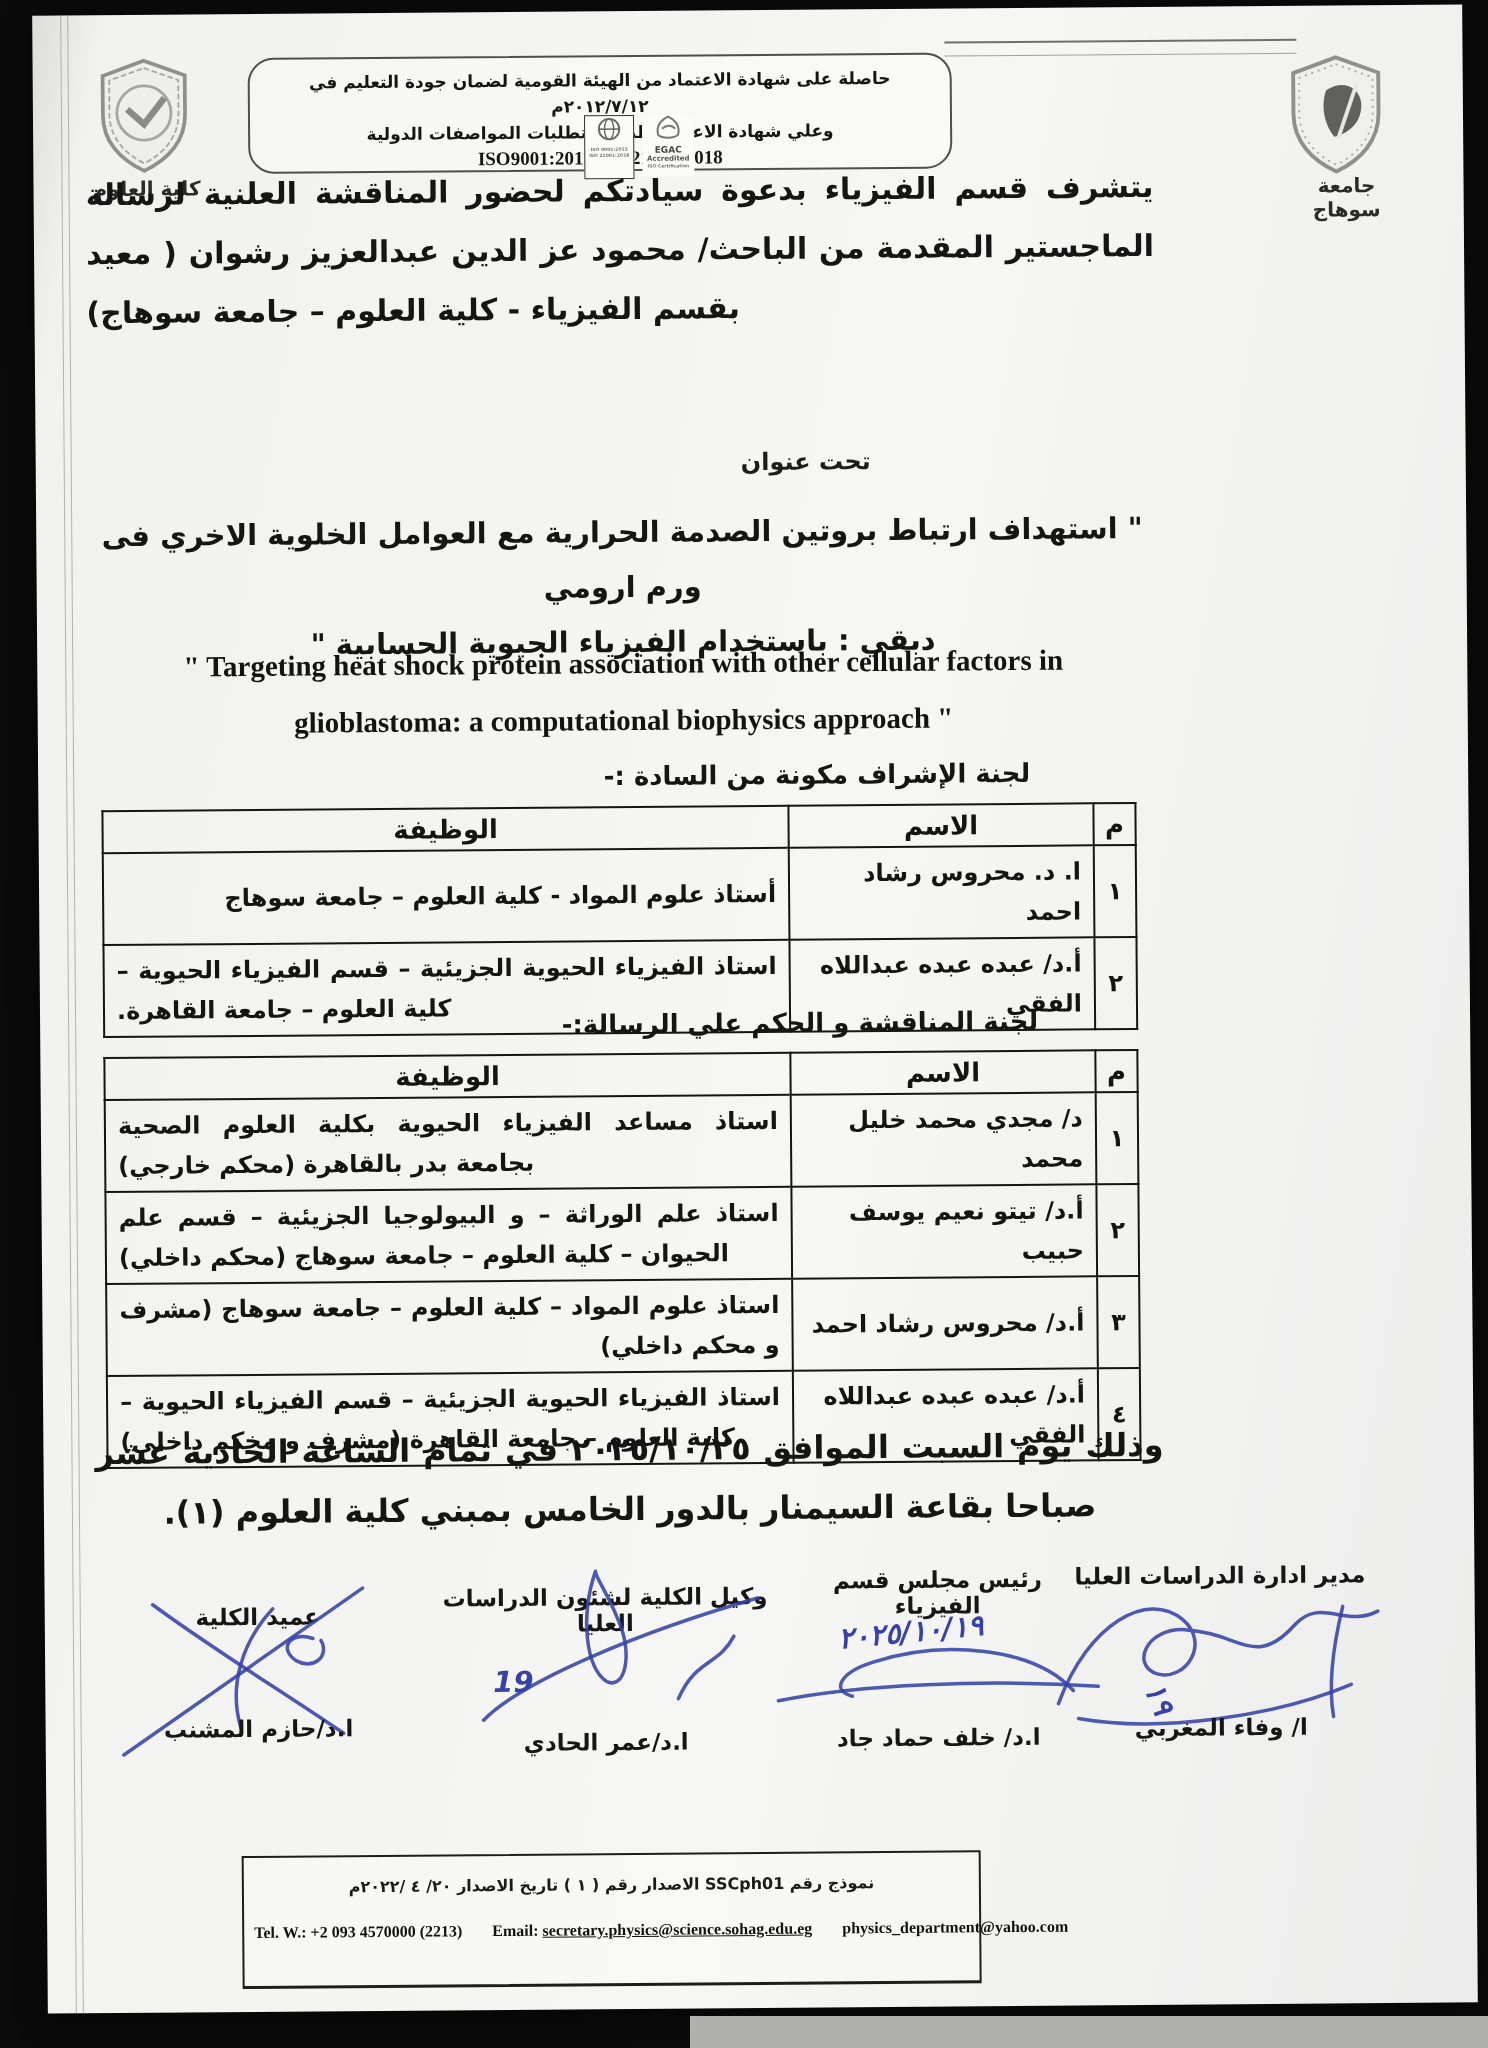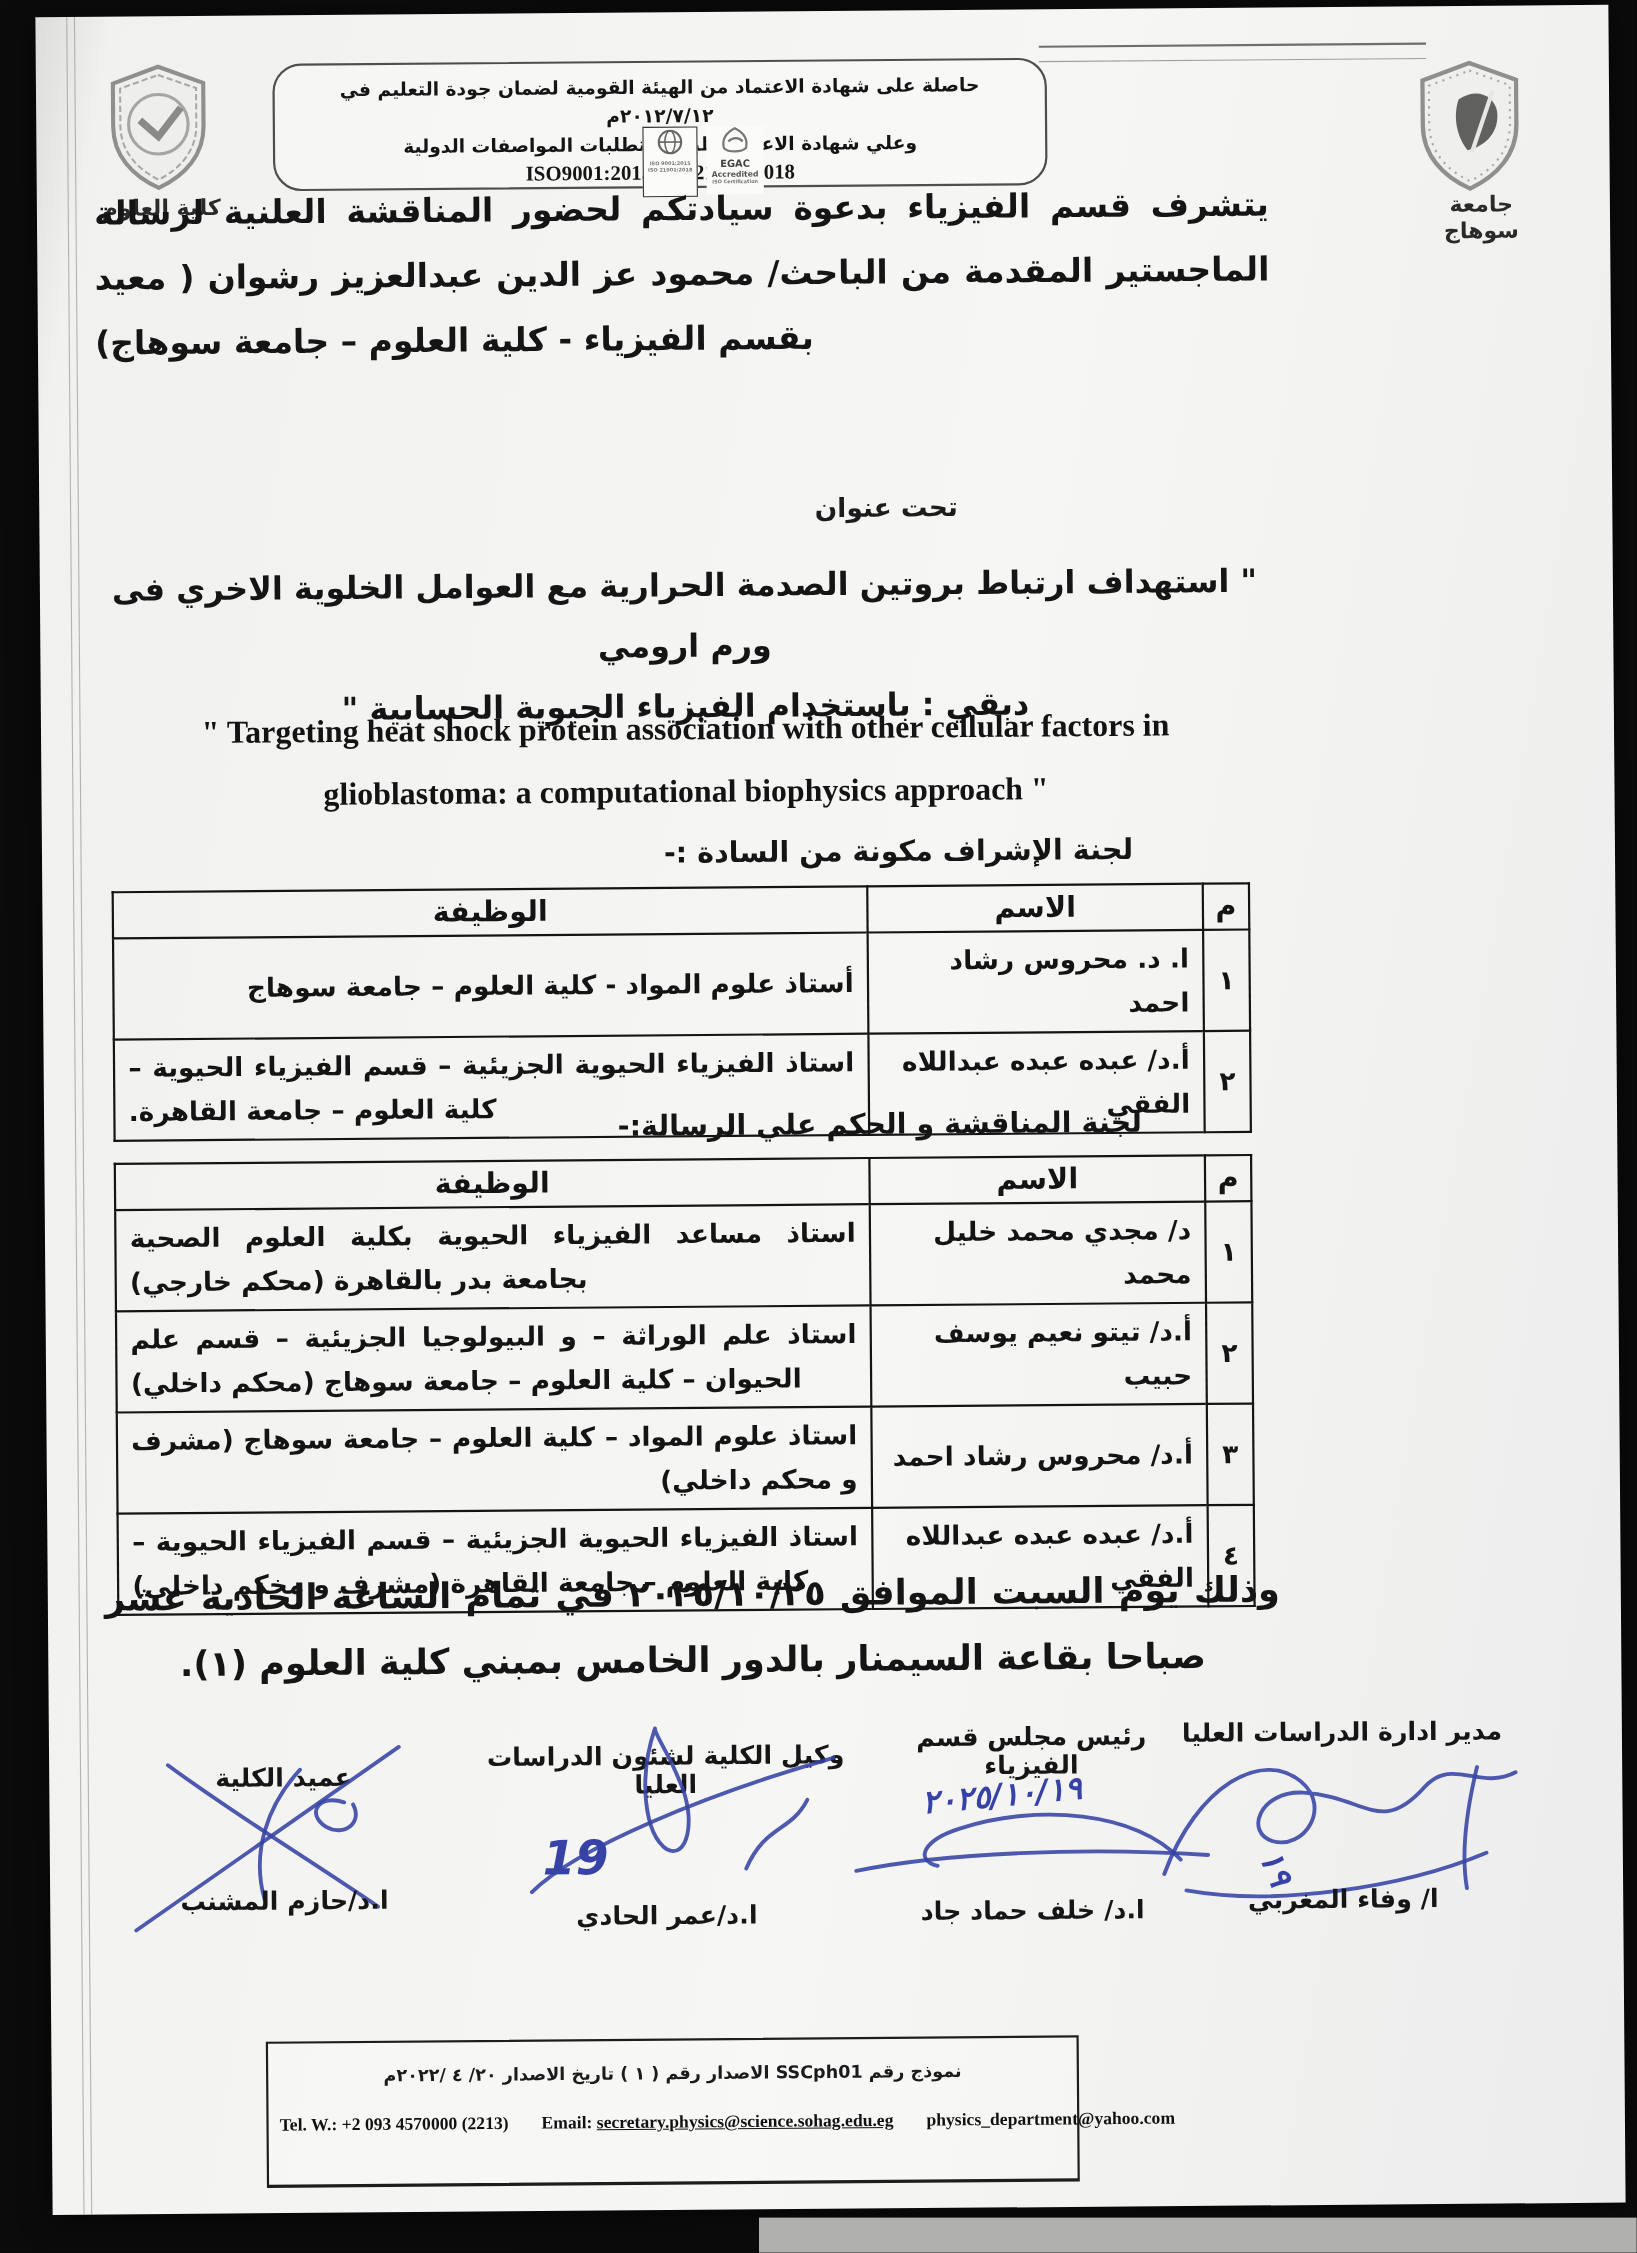--- a/index.html
+++ b/index.html
@@ -219,21 +219,21 @@
     <div class="sig-name" style="top:158px;">ا.د/ خلف حماد جاد</div>
   </div>
 
   <div class="sig-col" style="left:383px;top:1573px;width:355px;">
     <div class="sig-title">وكيل الكلية لشئون الدراسات العليا</div>
     <svg class="scribble" style="left:0;top:-25px;" width="355" height="185" viewBox="0 0 355 185">
       <path d="M168 12 C152 58 158 108 178 122 C196 132 206 96 190 60 C180 34 168 18 168 12"></path>
       <path d="M55 160 C95 120 215 72 330 40"></path>
       <path d="M250 140 C268 100 290 108 306 78"></path>
     </svg>
-    <div class="hand ink" style="left:65px;top:80px;font-size:43px;">19</div>
+    <div class="hand ink" style="left:65px;top:80px;font-size:29px;">19</div>
     <div class="sig-name" style="top:145px;">ا.د/عمر الحادي</div>
   </div>
 
   <div class="sig-col" style="left:73px;top:1590px;width:280px;">
     <div class="sig-title">عميد الكلية</div>
     <svg class="scribble" style="left:-10px;top:-35px;" width="300" height="200" viewBox="0 0 300 200">
       <path d="M15 185 L255 20"></path>
       <path d="M45 35 C105 80 170 120 235 165"></path>
       <path d="M165 40 C135 72 120 115 132 158"></path>
       <path d="M205 70 C182 62 170 80 188 92 C205 102 222 88 213 72"></path>

